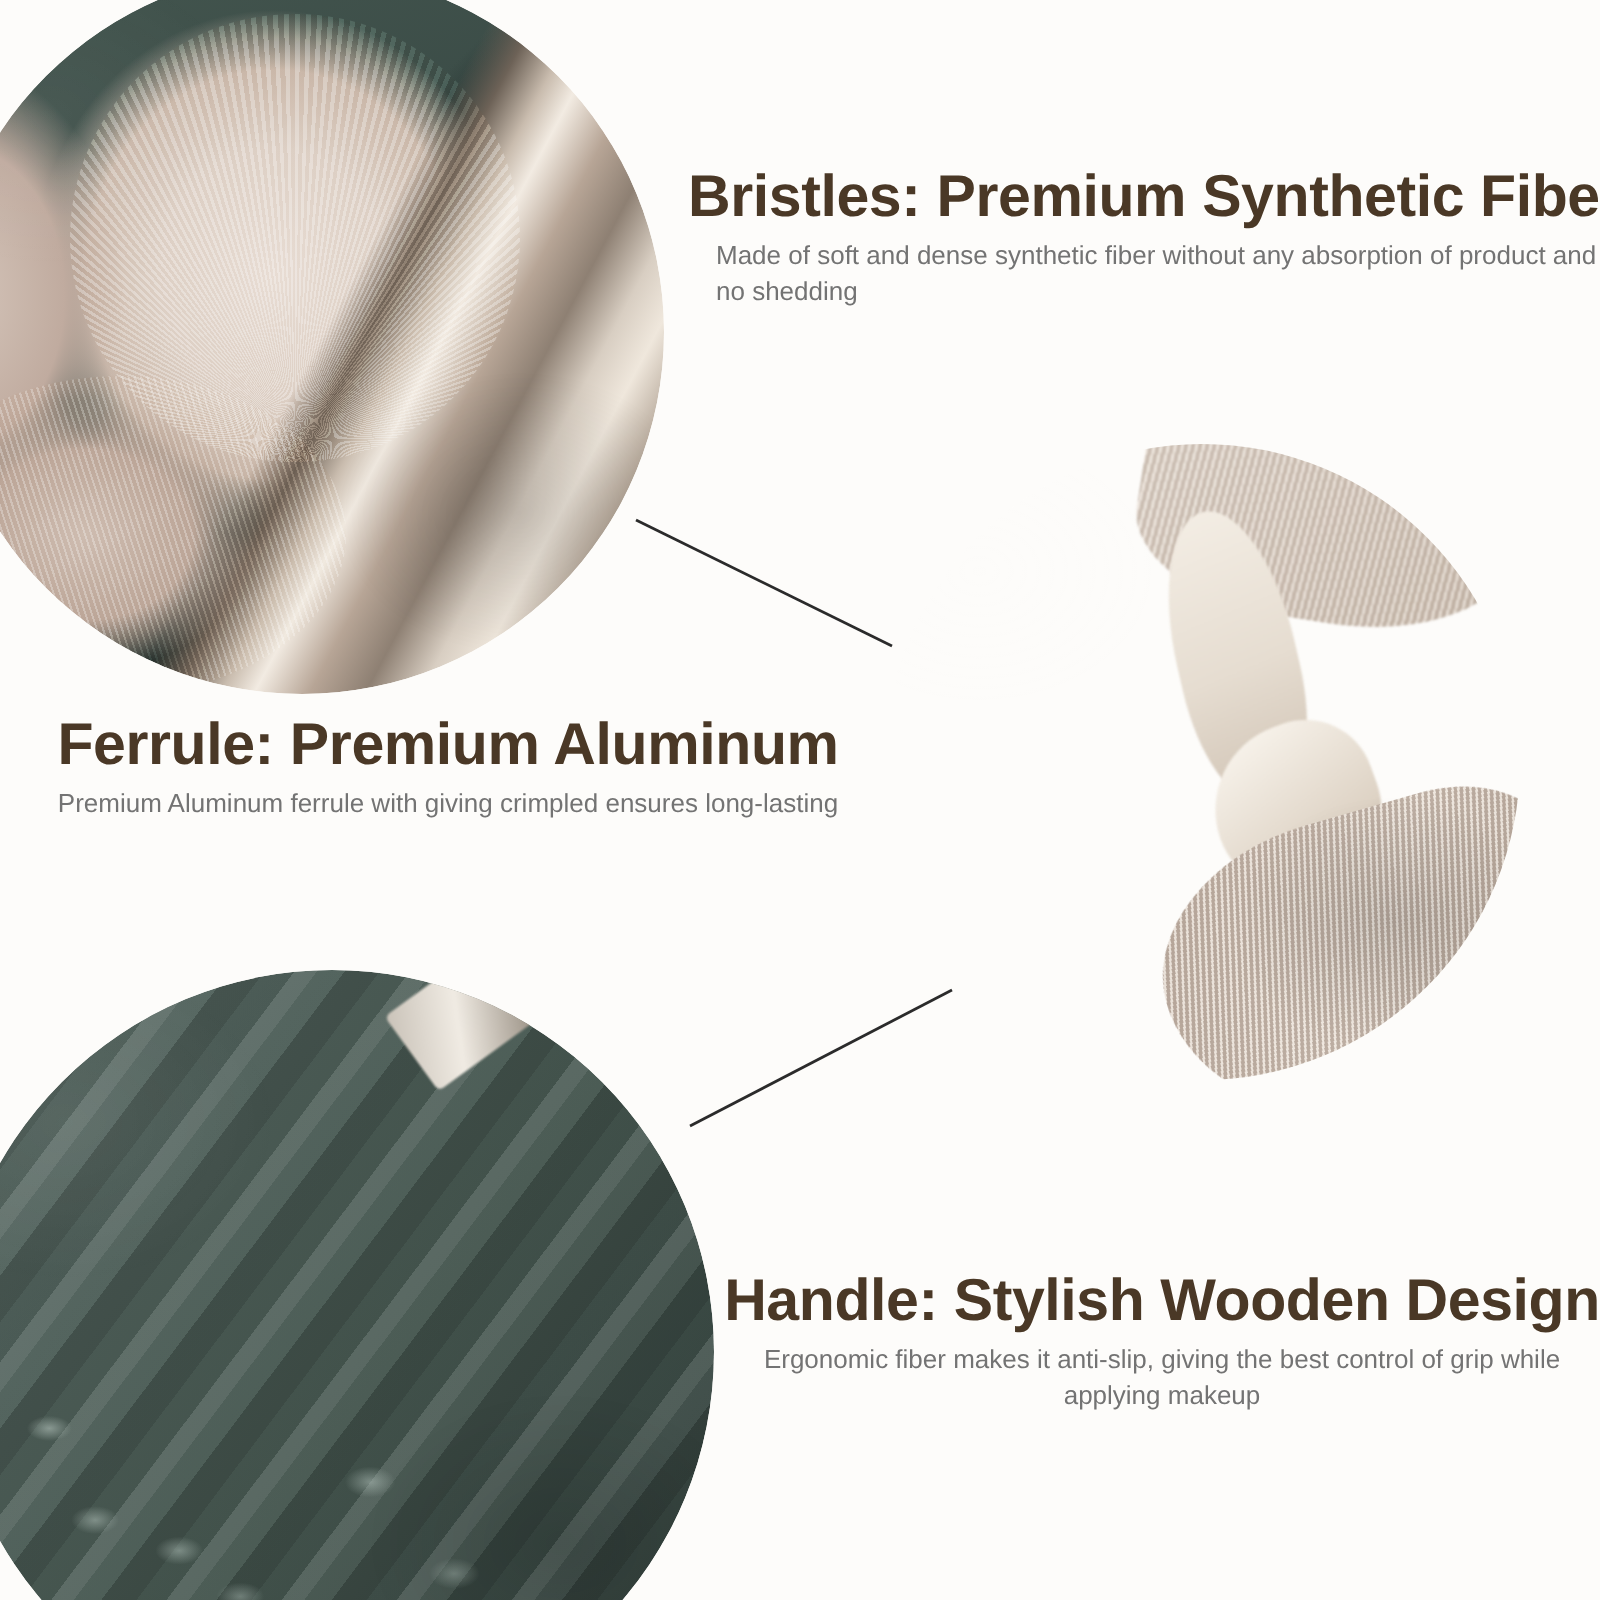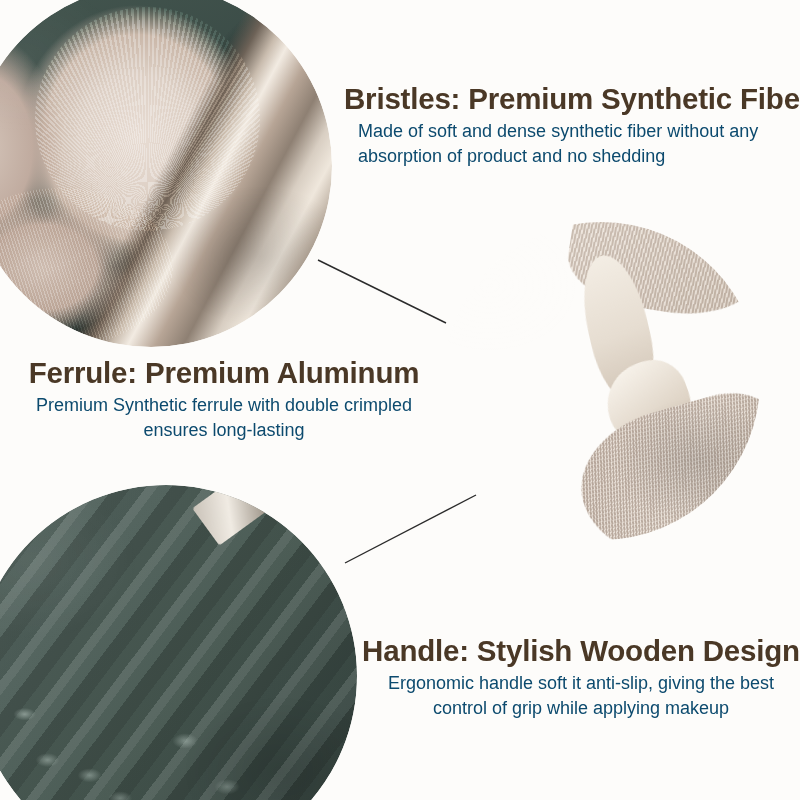--- a/index.html
+++ b/index.html
@@ -234,22 +234,22 @@
     margin: 0;
     color: #4a3826;
     font-weight: bold;
     font-size: 30px;
     line-height: 1.12;
     letter-spacing: -0.2px;
     white-space: nowrap;
   }
   .body-text {
     margin: 4px 0 0 0;
-    color: #0c4a6e;
-    font-size: 18px;
+    color: #737373;
+    font-size: 13px;
     line-height: 1.38;
   }
 
   #block-bristles {
     left: 344px;
     top: 82px;
     width: 456px;
   }
   #block-bristles .heading { font-size: 29.5px; }
   #block-bristles .body-text { text-align: left; padding-left: 14px; }
@@ -305,21 +305,21 @@
     <div class="grain"></div>
   </div>
 
   <div class="text-block" id="block-bristles">
     <p class="heading">Bristles: Premium Synthetic Fiber</p>
     <p class="body-text">Made of soft and dense synthetic fiber without any absorption of product and no shedding</p>
   </div>
 
   <div class="text-block" id="block-ferrule">
     <p class="heading">Ferrule: Premium Aluminum</p>
-    <p class="body-text">Premium Synthetic ferrule with double crimpled ensures long-lasting</p>
+    <p class="body-text">Premium Aluminum ferrule with giving crimpled ensures long-lasting</p>
   </div>
 
   <div class="text-block" id="block-handle">
     <p class="heading">Handle: Stylish Wooden Design</p>
-    <p class="body-text">Ergonomic handle soft it anti-slip, giving the best control of grip while applying makeup</p>
+    <p class="body-text">Ergonomic fiber makes it anti-slip, giving the best control of grip while applying makeup</p>
   </div>
 
 </div>
 
 </body></html>

